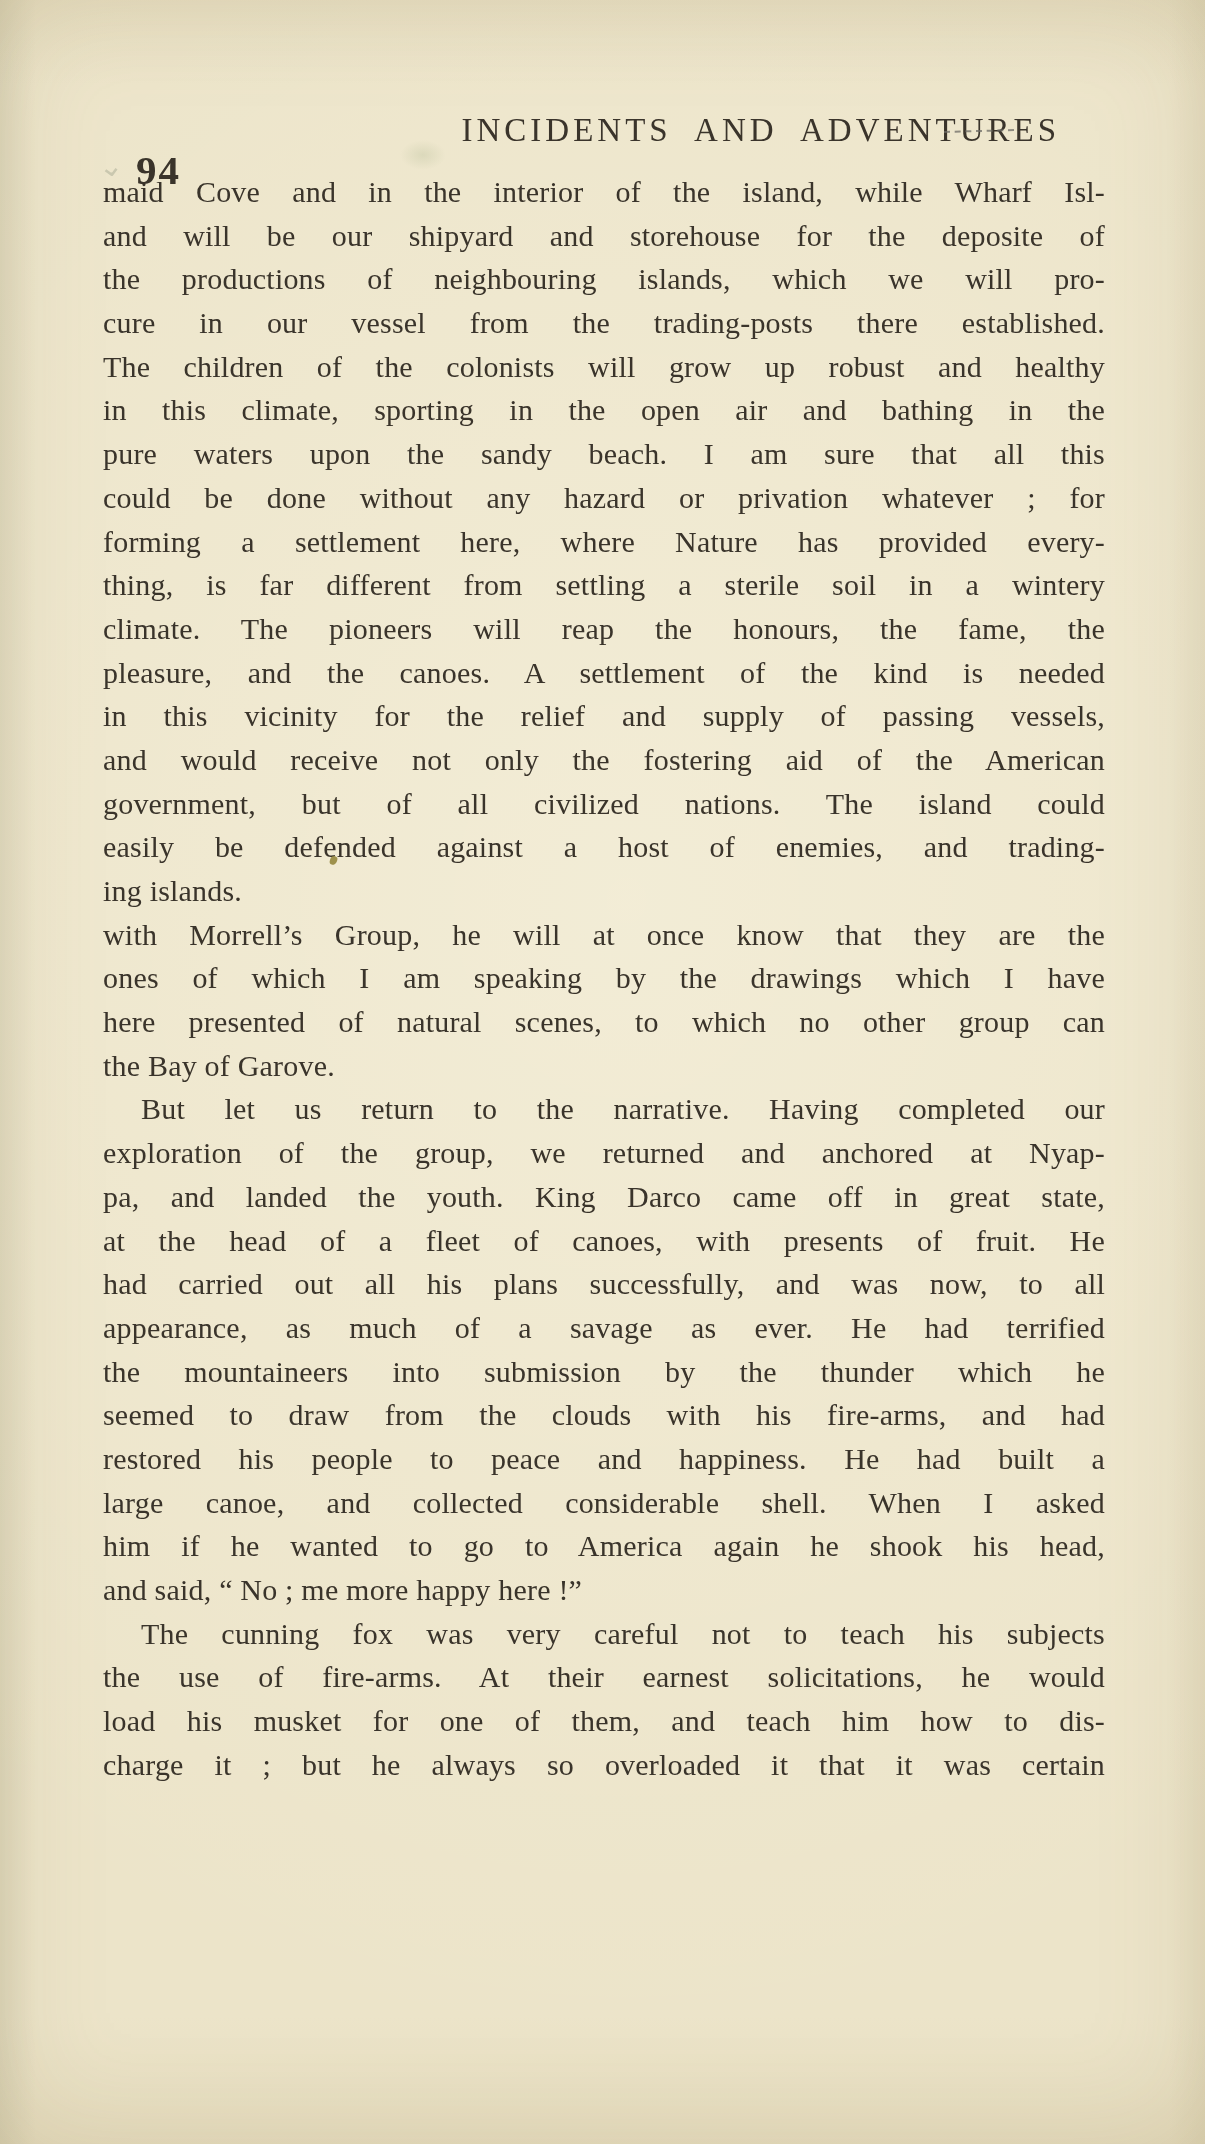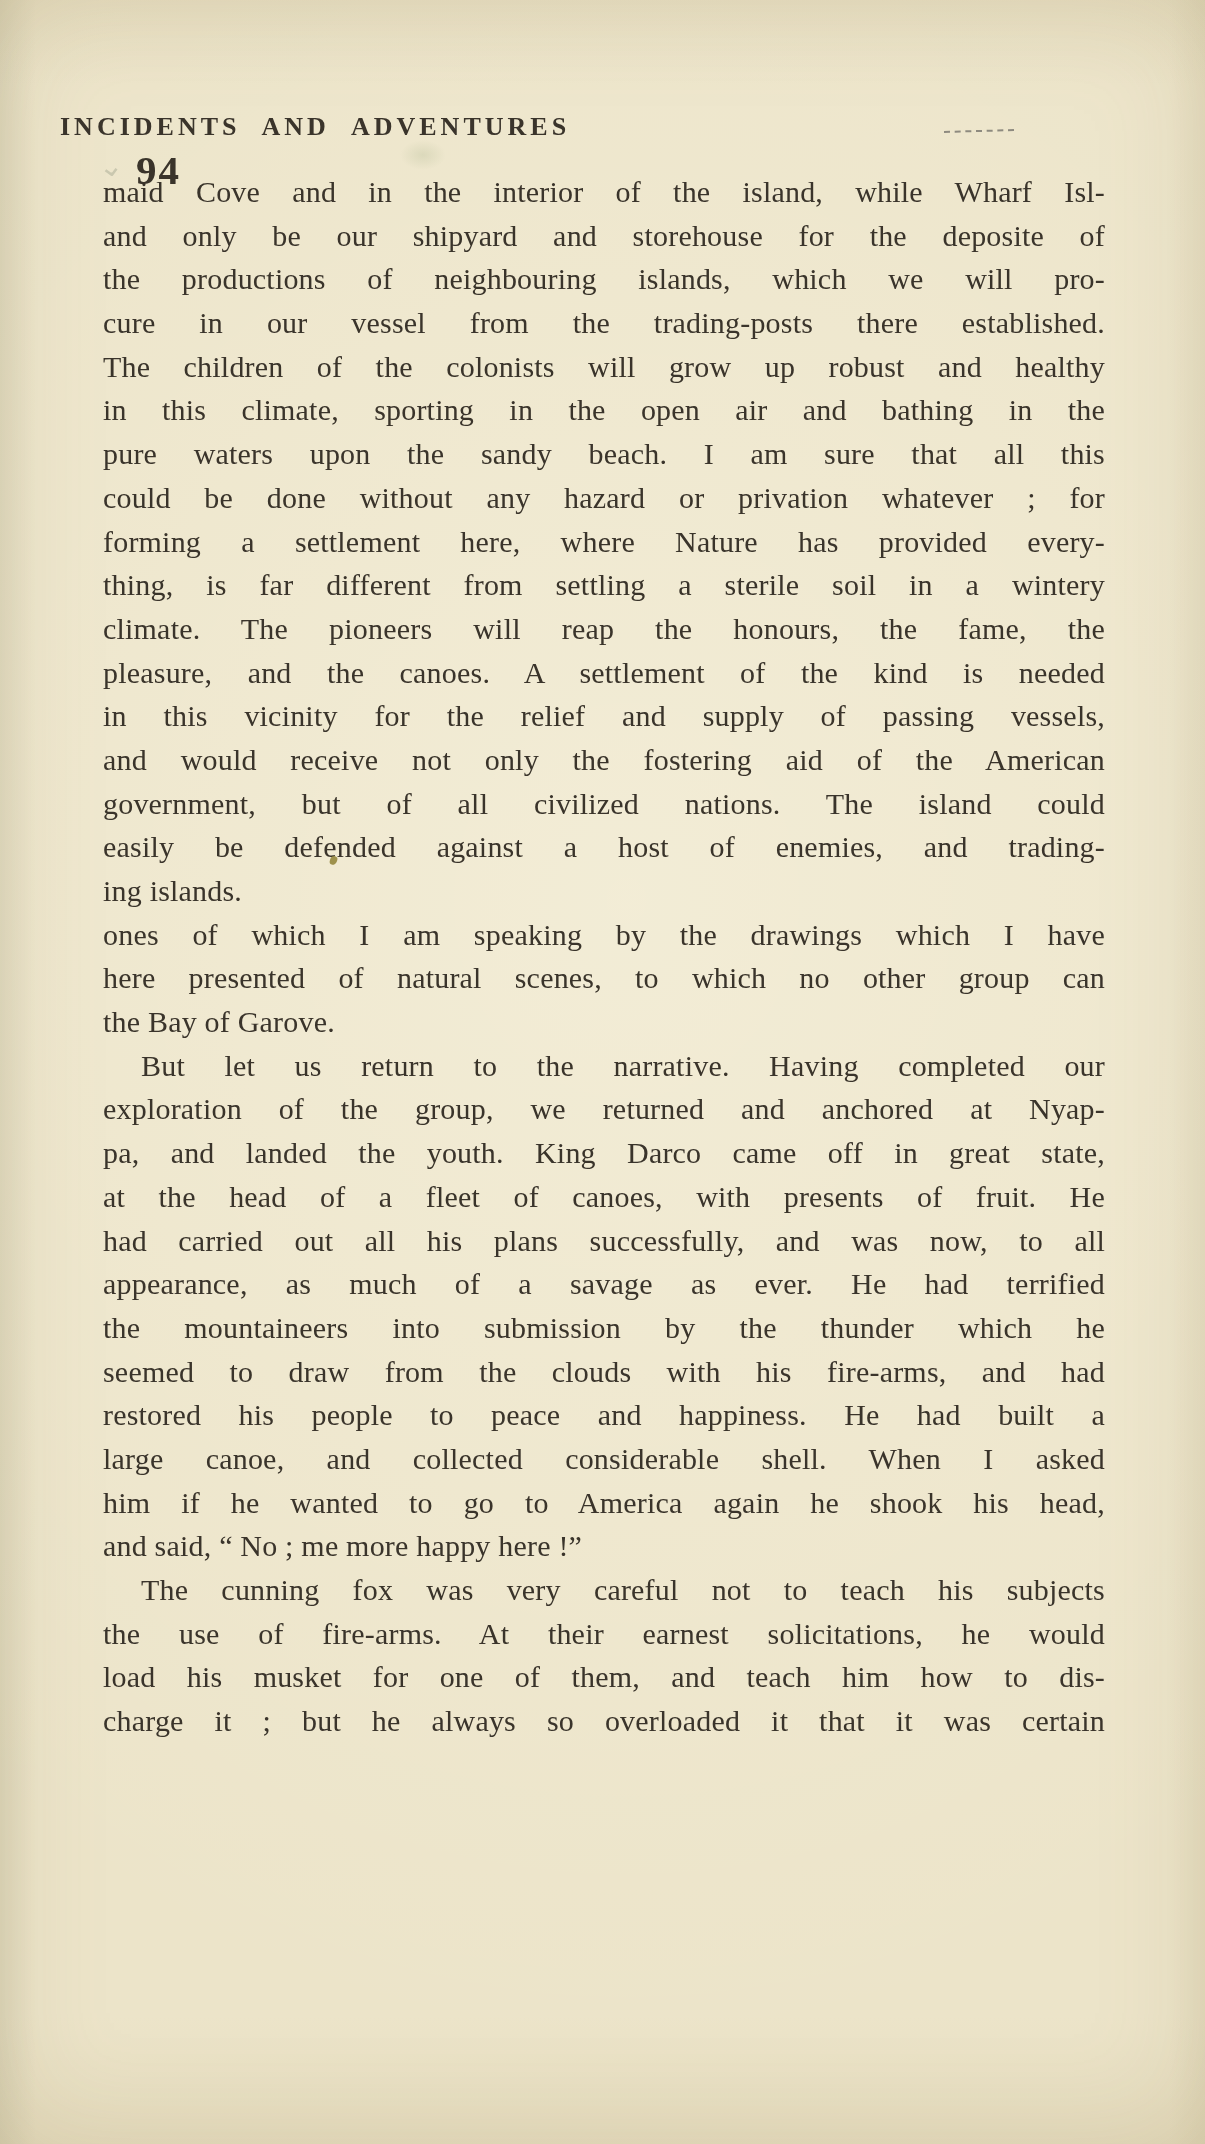--- a/index.html
+++ b/index.html
@@ -21,22 +21,22 @@
     overflow:hidden;
     font-family:"Liberation Serif","DejaVu Serif",serif;
     color:var(--ink);
   }
   .page-number {
     position:absolute; left:136px; top:146px;
     font-size:41px; font-weight:bold; letter-spacing:2px;
   }
   .running-title {
     position:absolute; left:60px; top:112px; width:1000px;
-    text-align:left;
-    font-size:26px; font-weight:bold;
+    text-align:right;
+    font-size:33px; font-weight:normal;
     letter-spacing:4px; word-spacing:12px;
     white-space:nowrap;
   }
   .pen-dash {
     position:absolute; left:944px; top:130px; width:70px; height:0;
     border-top:2.5px dashed #6e6c66;
     transform:rotate(-1.5deg);
     opacity:0.75;
   }
   .check-mark {
@@ -77,36 +77,37 @@
 
   <span class="check-mark">⌄</span>
   <div class="smudge"></div>
 
   <div class="page-number">94</div>
   <div class="running-title">INCIDENTS AND ADVENTURES</div>
   <div class="pen-dash"></div>
 
   <div class="body-text">
     <div class="line">maid Cove and in the interior of the island, while Wharf Isl-</div>
-    <div class="line">and only be our shipyard and storehouse for the deposite of</div>
+    <div class="line">and will be our shipyard and storehouse for the deposite of</div>
     <div class="line">the productions of neighbouring islands, which we will pro-</div>
     <div class="line">cure in our vessel from the trading-posts there established.</div>
     <div class="line">The children of the colonists will grow up robust and healthy</div>
     <div class="line">in this climate, sporting in the open air and bathing in the</div>
     <div class="line">pure waters upon the sandy beach.  I am sure that all this</div>
     <div class="line">could be done without any hazard or privation whatever ; for</div>
     <div class="line">forming a settlement here, where Nature has provided every-</div>
     <div class="line">thing, is far different from settling a sterile soil in a wintery</div>
     <div class="line">climate.  The pioneers will reap the honours, the fame, the</div>
     <div class="line">pleasure, and the canoes.  A settlement of the kind is needed</div>
     <div class="line">in this vicinity for the relief and supply of passing vessels,</div>
     <div class="line">and would receive not only the fostering aid of the American</div>
     <div class="line">government, but of all civilized nations.  The island could</div>
     <div class="line">easily be defended against a host of enemies, and trading-</div>
     <div class="line pe">ing islands.</div>
+    <div class="line">with Morrell’s Group, he will at once know that they are the</div>
     <div class="line">ones of which I am speaking by the drawings which I have</div>
     <div class="line">here presented of natural scenes, to which no other group can</div>
     <div class="line pe">the Bay of Garove.</div>
     <div class="line in">But let us return to the narrative.  Having completed our</div>
     <div class="line">exploration of the group, we returned and anchored at Nyap-</div>
     <div class="line">pa, and landed the youth.  King Darco came off in great state,</div>
     <div class="line">at the head of a fleet of canoes, with presents of fruit.  He</div>
     <div class="line">had carried out all his plans successfully, and was now, to all</div>
     <div class="line">appearance, as much of a savage as ever.  He had terrified</div>
     <div class="line">the mountaineers into submission by the thunder which he</div>

